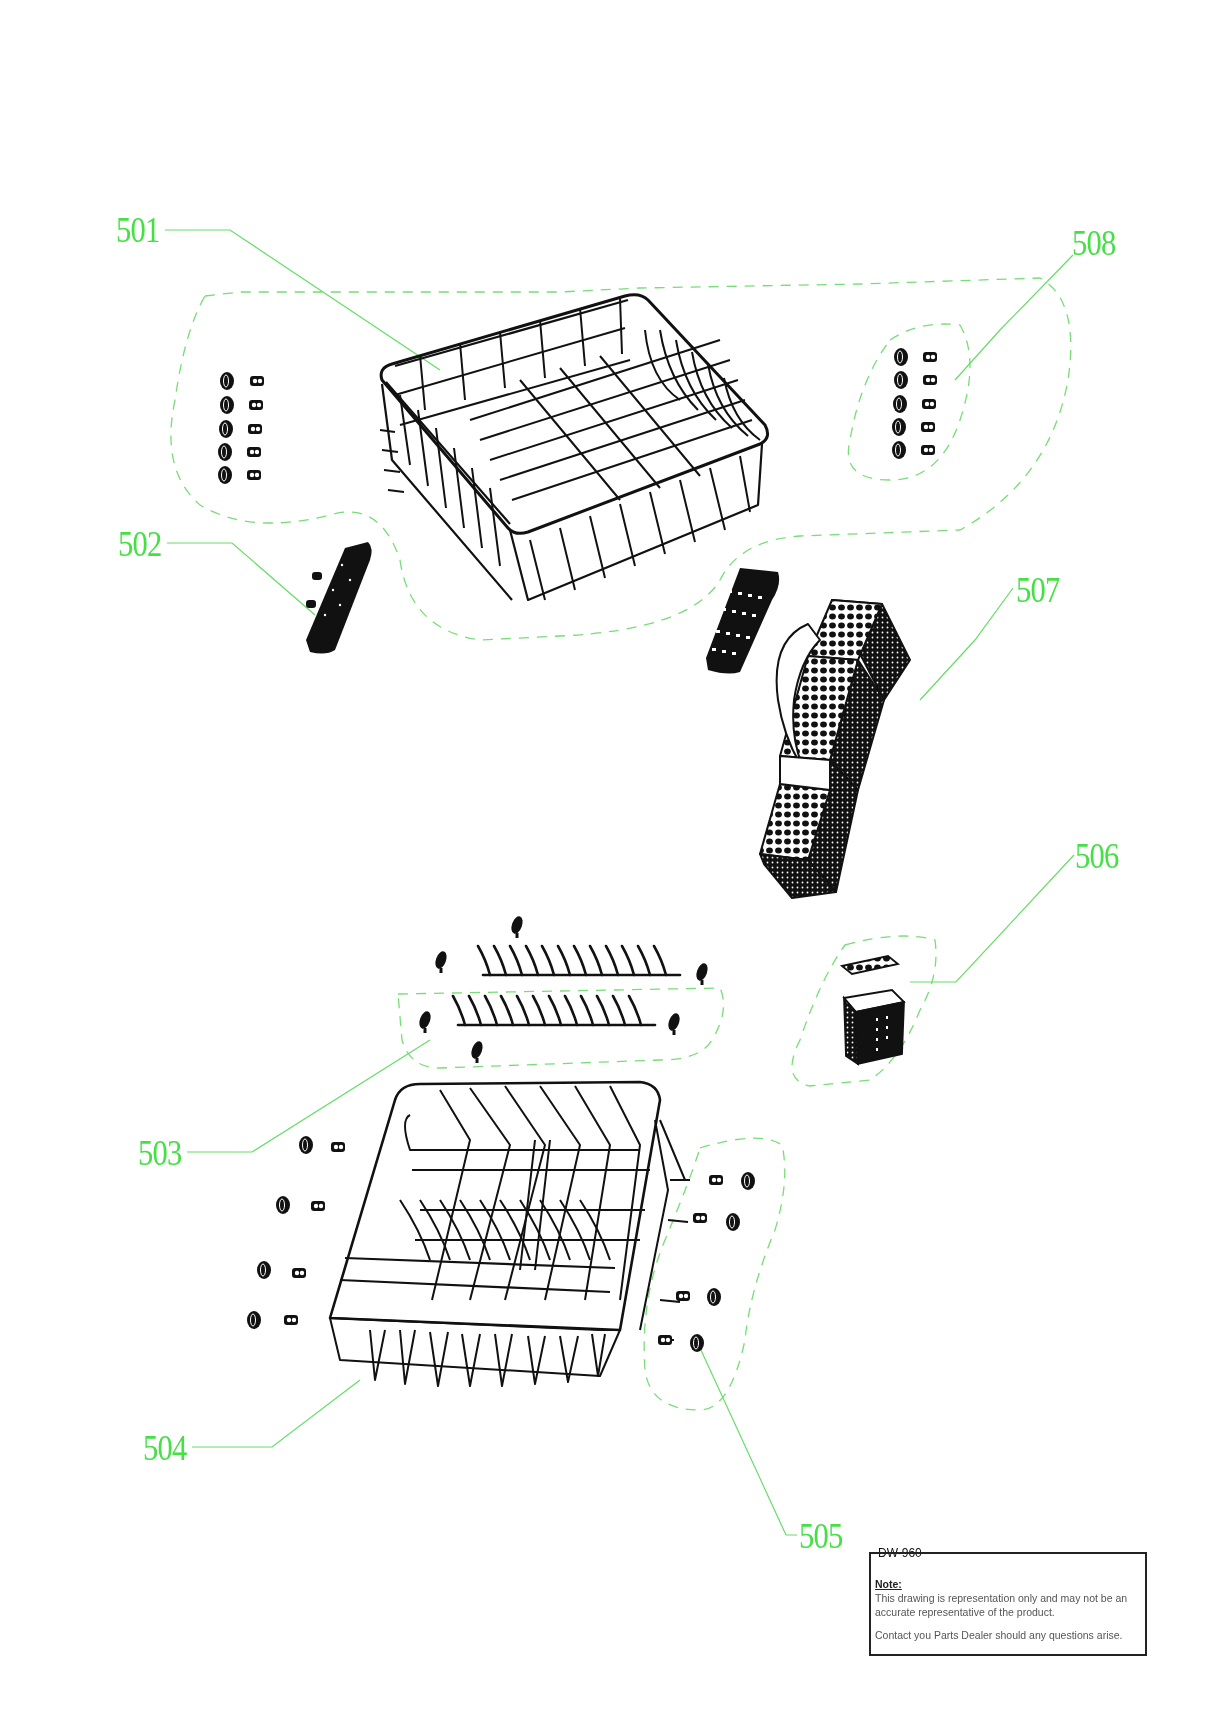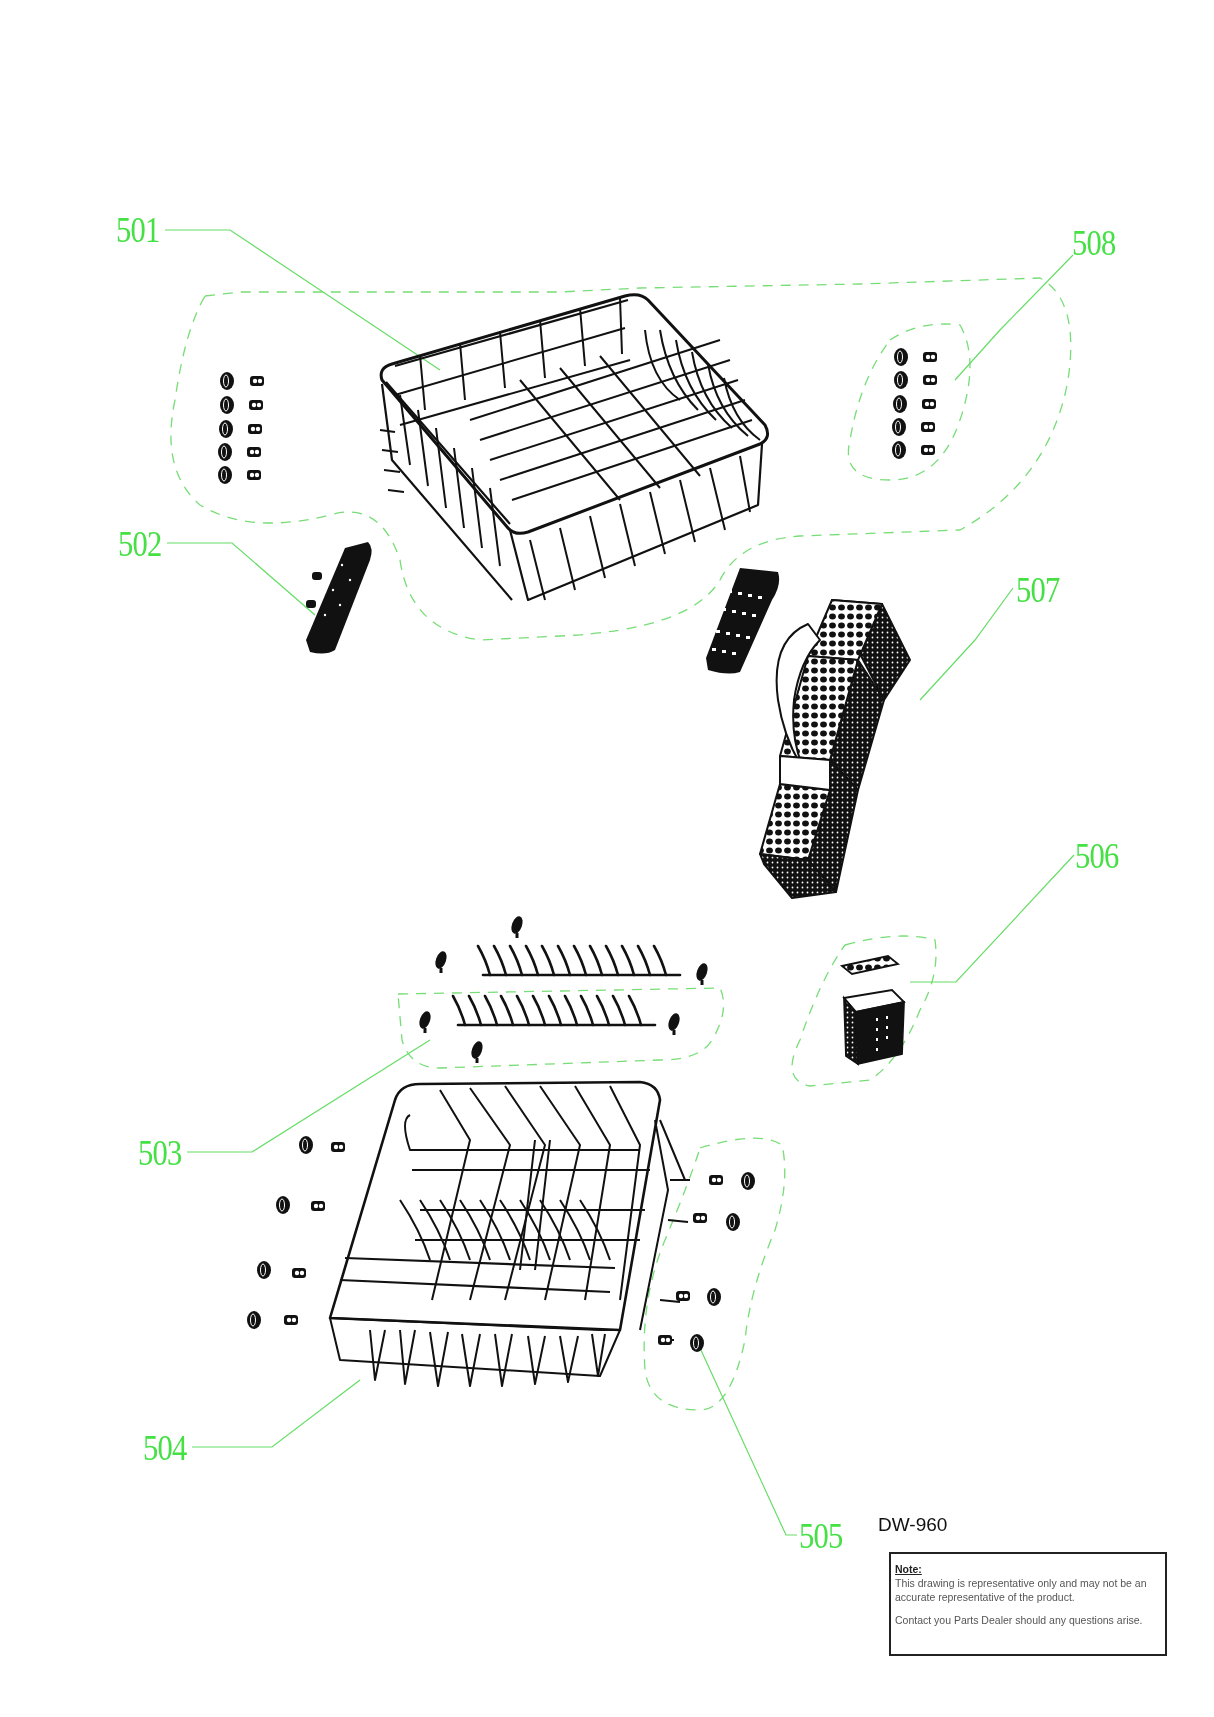--- a/index.html
+++ b/index.html
@@ -1,24 +1,24 @@
 <!DOCTYPE html>
 <html><head>
 <meta charset="utf-8">
 <style>
   html, body { margin:0; padding:0; background:#ffffff; }
   body { width:1214px; height:1717px; position:relative; overflow:hidden;
          font-family:"Liberation Sans", sans-serif; }
   #diagram { position:absolute; left:0; top:0; width:1214px; height:1717px; }
   .callout { position:absolute; font-family:"Liberation Serif", serif; font-size:36px;
              color:#44e044; letter-spacing:-1px; line-height:1; transform:scaleX(0.85); transform-origin:left top; }
-  .model { position:absolute; left:878px; top:1514px; font-size:19px; color:#111; }
+  .model { position:absolute; left:878px; top:1546px; font-size:12px; color:#111; }
   .note-box { position:absolute; left:869px; top:1552px; width:278px; height:104px;
-              border:2px solid #222; box-sizing:border-box; padding:8px 4px 4px 4px;
-              font-size:10.5px; color:#555; line-height:14px;margin-left:20px; }
+              border:2px solid #222; box-sizing:border-box; padding:23px 4px 4px 4px;
+              font-size:10.5px; color:#555; line-height:14px; }
   .note-title { color:#222; text-decoration:underline; font-weight:bold; font-size:10.5px; }
   .note-line { display:block; }
   .note-gap { height:9px; }
 </style>
 </head>
 <body>
 
 <svg id="diagram" viewBox="0 0 1214 1717" xmlns="http://www.w3.org/2000/svg">
   <defs>
     <pattern id="mesh" width="5" height="5" patternUnits="userSpaceOnUse">
@@ -228,17 +228,17 @@
 <div class="callout" style="left:143px;top:1430px;">504</div>
 <div class="callout" style="left:799px;top:1518px;">505</div>
 <div class="callout" style="left:1075px;top:838px;">506</div>
 <div class="callout" style="left:1016px;top:572px;">507</div>
 <div class="callout" style="left:1072px;top:225px;">508</div>
 
 <div class="model">DW-960</div>
 
 <div class="note-box">
   <span class="note-title">Note:</span>
-  <span class="note-line">This drawing is representative only and may not be an</span>
+  <span class="note-line">This drawing is representation only and may not be an</span>
   <span class="note-line">accurate representative of the product.</span>
   <div class="note-gap"></div>
   <span class="note-line">Contact you Parts Dealer should any questions arise.</span>
 </div>
 
 </body></html>

